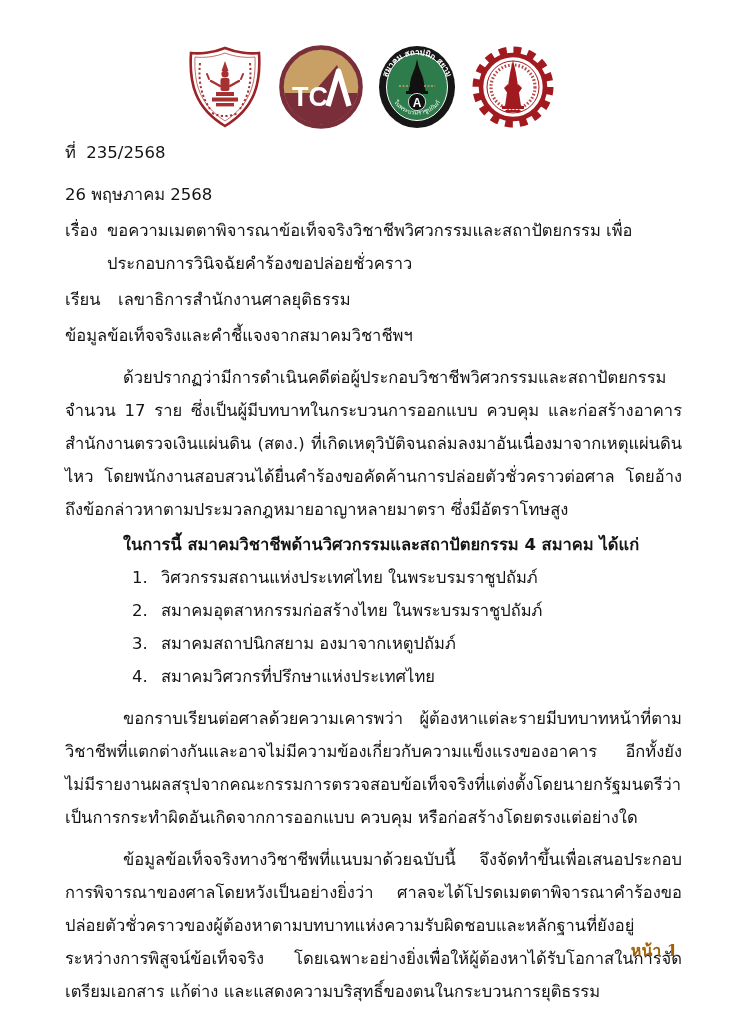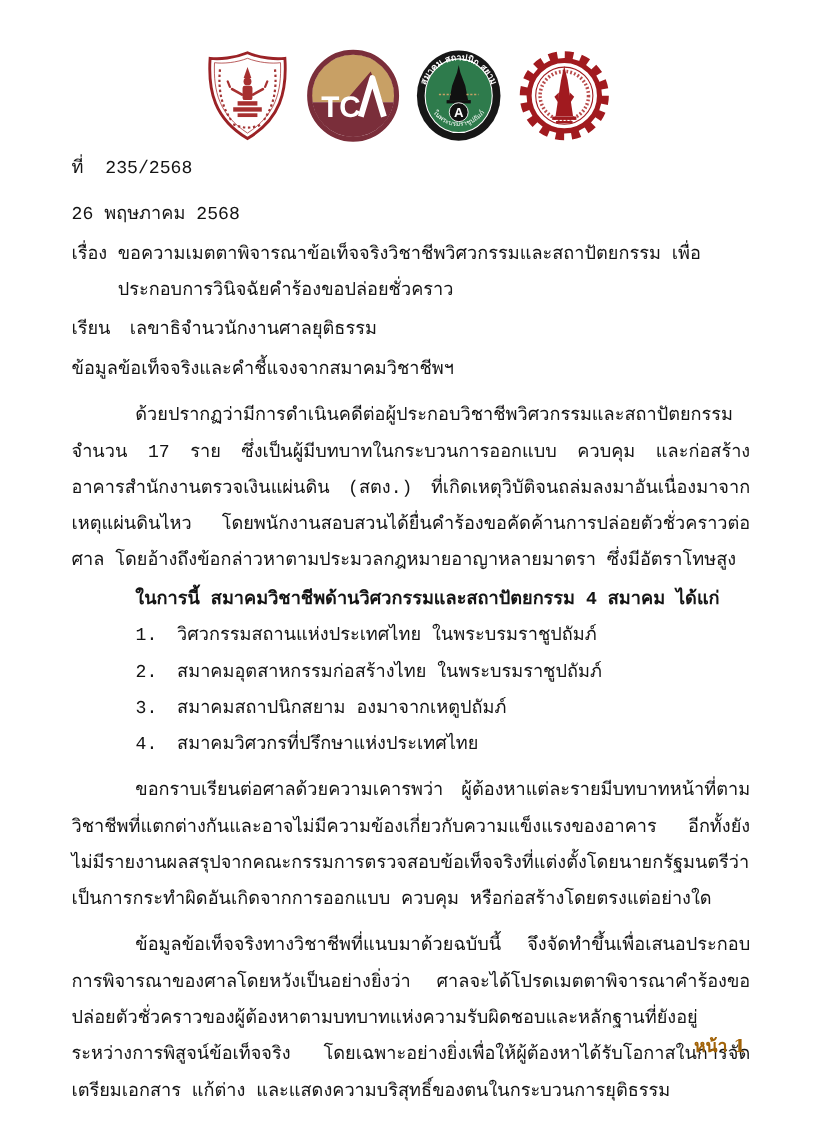--- a/index.html
+++ b/index.html
@@ -14,21 +14,21 @@
   
   .logo-strip{
     position:absolute;top:44px;left:0;right:0;
     display:flex;justify-content:center;align-items:center;gap:13px;
     height:86px;
   }
   .logo{flex:0 0 auto;display:block;}
   
   .content{
     position:absolute;left:65px;right:58px;top:136px;
-    font-size:16.5px;line-height:33px;font-family:Liberation Mono, monospace;
+    font-size:16.5px;line-height:33px;
   }
   .doc-number{white-space:pre;}
   .letter-date{text-align:left;margin-top:9px;}
   .field-row{display:flex;margin-top:3px;justify-content:center;}
   .field-label{flex:0 0 auto;}
   .field-value{flex:1 1 auto;}
   .subject-row .field-label{width:42px;}
   .recipient-row .field-label{width:53px;}
   .attach-row .field-label{margin-right:9px;}
   .para{
@@ -132,21 +132,21 @@
 
     <div class="letter-date">26 พฤษภาคม 2568</div>
 
     <div class="field-row subject-row">
       <div class="field-label">เรื่อง</div>
       <div class="field-value">ขอความเมตตาพิจารณาข้อเท็จจริงวิชาชีพวิศวกรรมและสถาปัตยกรรม เพื่อประกอบการวินิจฉัยคำร้องขอปล่อยชั่วคราว</div>
     </div>
 
     <div class="field-row recipient-row">
       <div class="field-label">เรียน</div>
-      <div class="field-value">เลขาธิจำนวนักงานศาลยุติธรรม</div>
+      <div class="field-value">เลขาธิการสำนักงานศาลยุติธรรม</div>
     </div>
 
     <div class="field-row attach-row">
       <div class="field-value">ข้อมูลข้อเท็จจริงและคำชี้แจงจากสมาคมวิชาชีพฯ</div>
     </div>
 
     <div class="para">ด้วยปรากฏว่ามีการดำเนินคดีต่อผู้ประกอบวิชาชีพวิศวกรรมและสถาปัตยกรรม จำนวน 17 ราย ซึ่งเป็นผู้มีบทบาทในกระบวนการออกแบบ ควบคุม และก่อสร้างอาคารสำนักงานตรวจเงินแผ่นดิน (สตง.) ที่เกิดเหตุวิบัติจนถล่มลงมาอันเนื่องมาจากเหตุแผ่นดินไหว โดยพนักงานสอบสวนได้ยื่นคำร้องขอคัดค้านการปล่อยตัวชั่วคราวต่อศาล โดยอ้างถึงข้อกล่าวหาตามประมวลกฎหมายอาญาหลายมาตรา ซึ่งมีอัตราโทษสูง</div>
 
     <div class="list-heading">ในการนี้ สมาคมวิชาชีพด้านวิศวกรรมและสถาปัตยกรรม 4 สมาคม ได้แก่</div>
 

